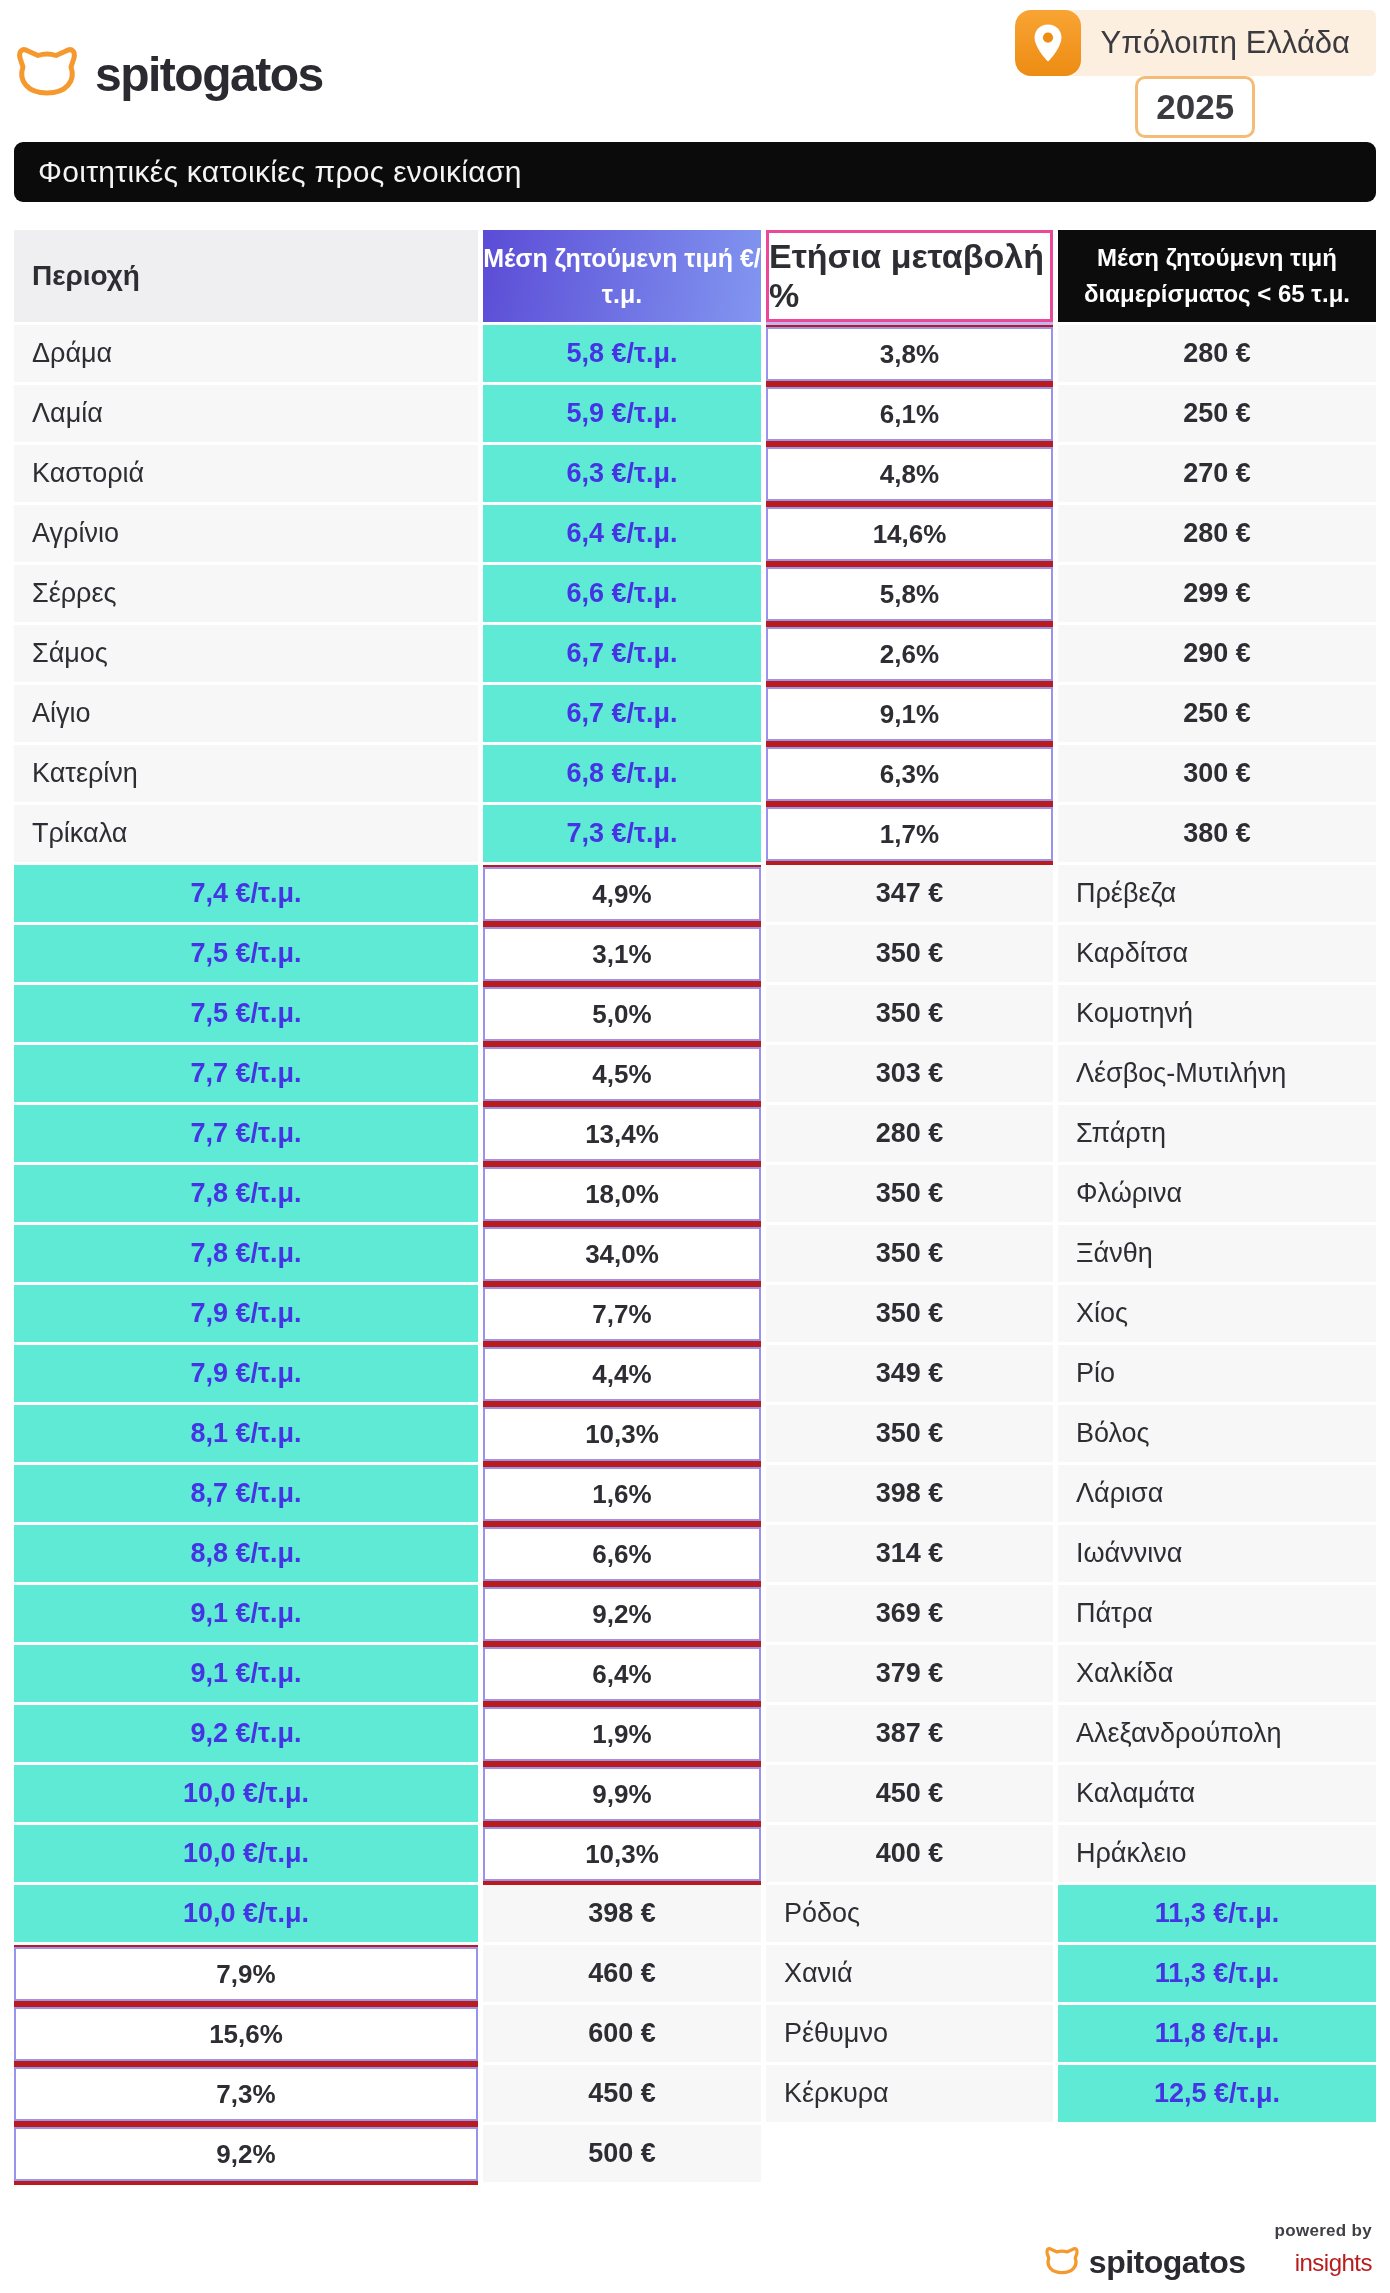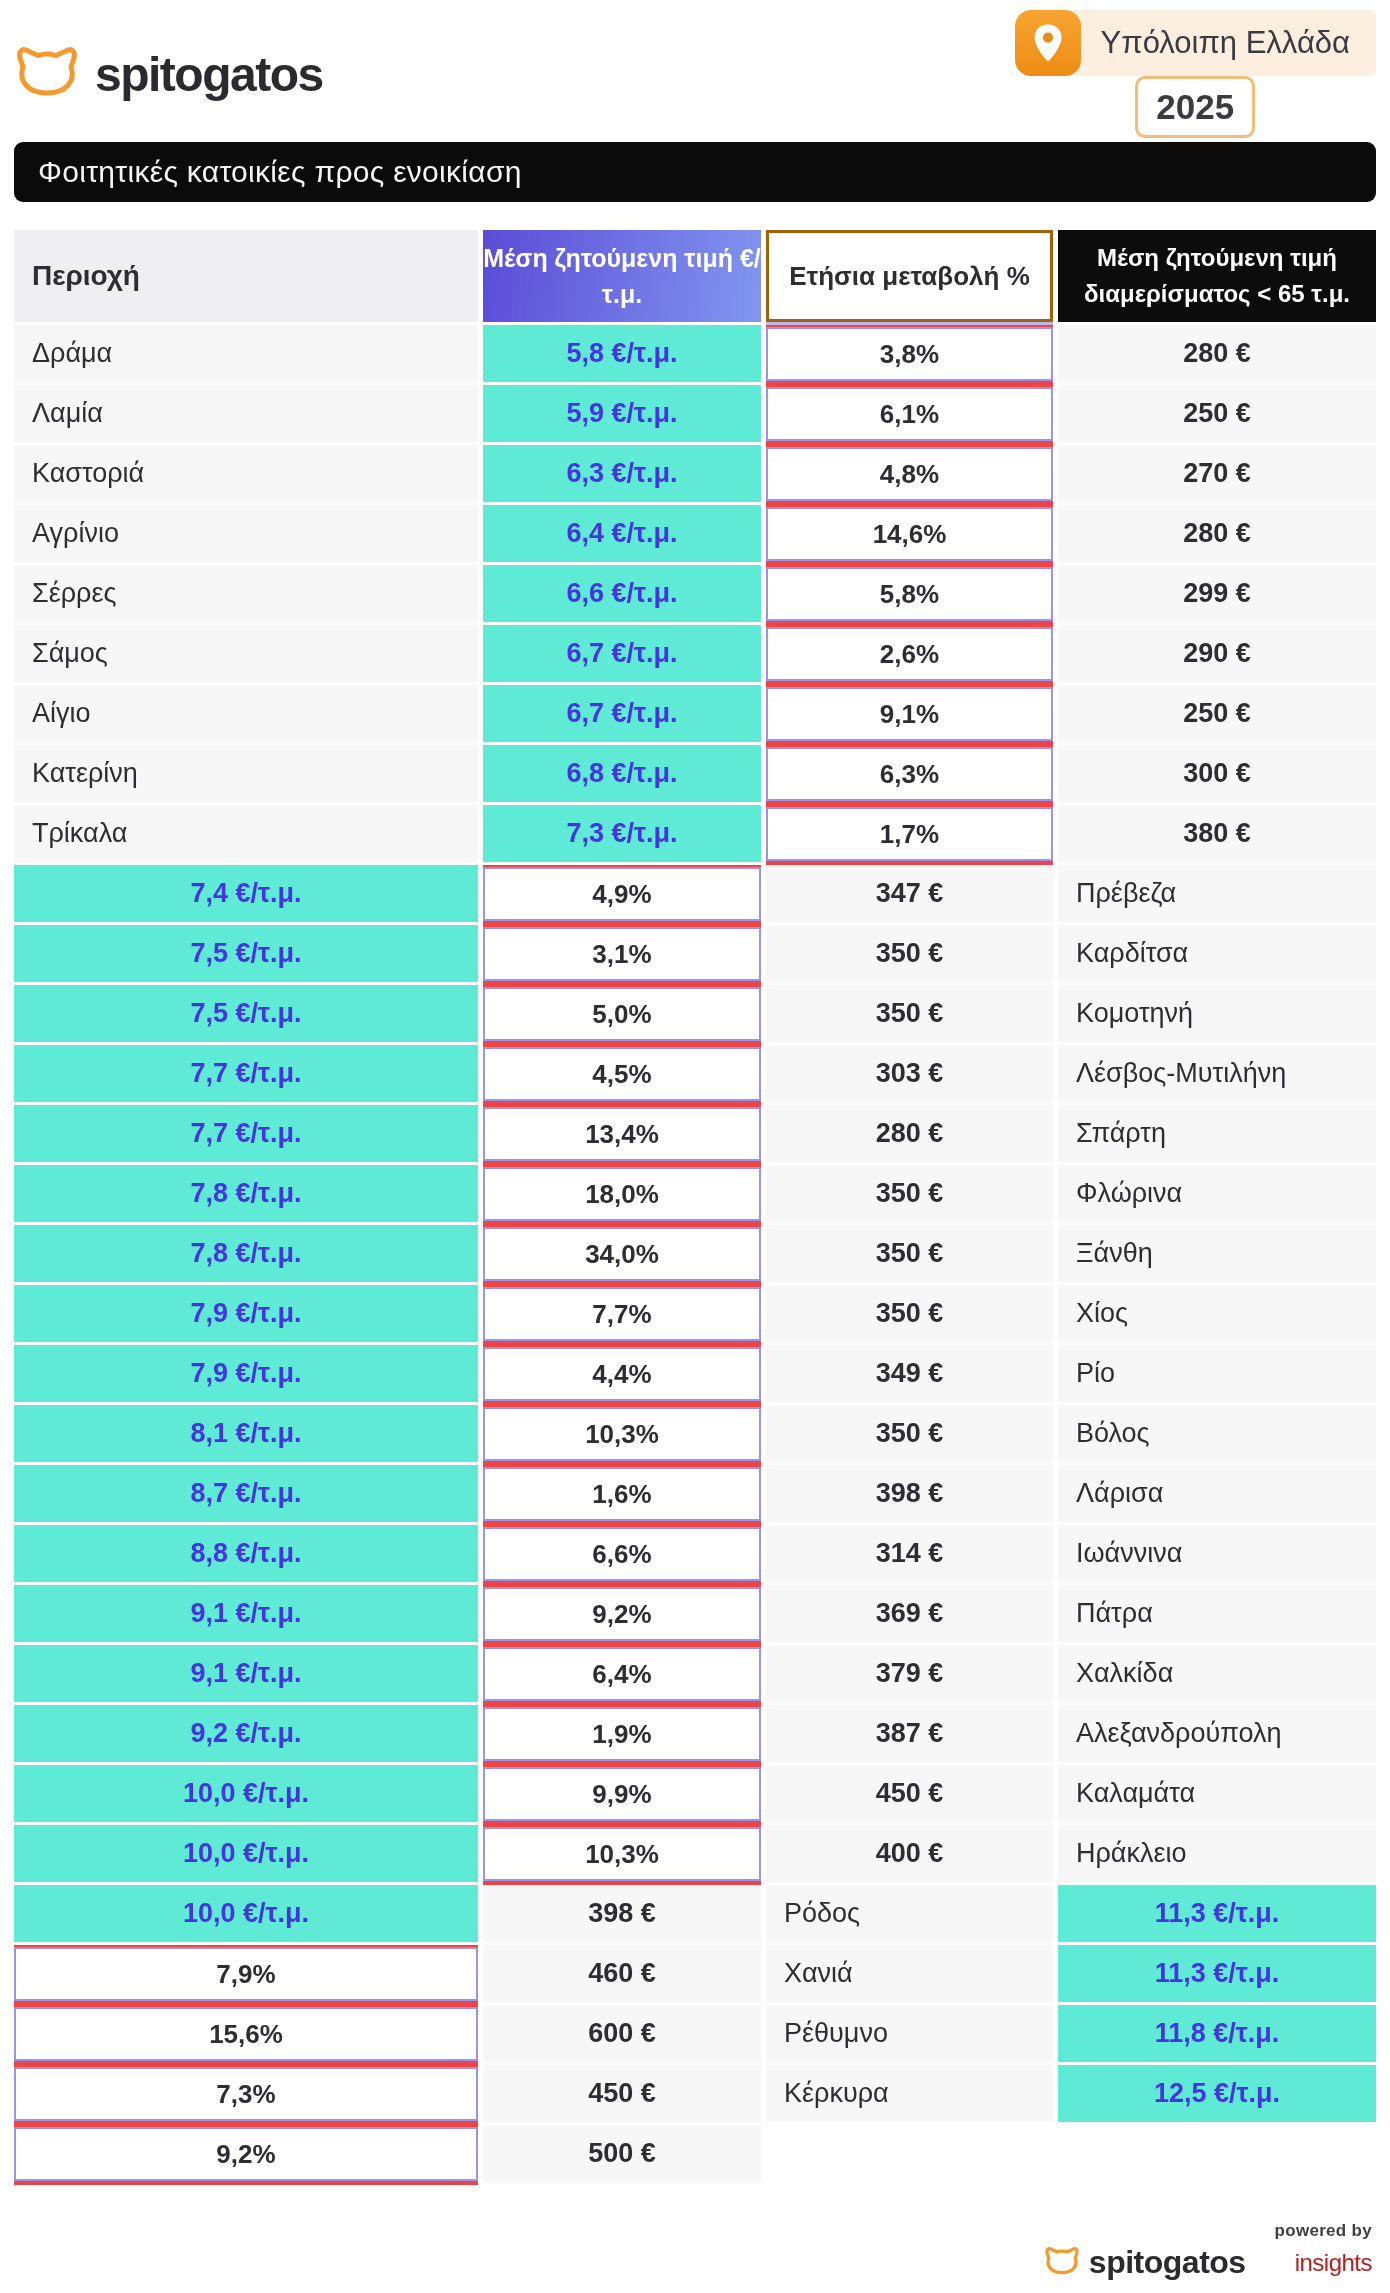--- a/index.html
+++ b/index.html
@@ -26,31 +26,31 @@
     align-items:center; padding-left:24px; color:#f4f4f4; font-size:30px; font-weight:500; letter-spacing:0.3px; }
 
   
   .table { margin-top:28px; display:grid; grid-template-columns:464px 278px 287px 1fr; column-gap:5px; }
   .th { height:95px; border-bottom:3px solid #fff; }
   .th-area { background:#efeef0; display:flex; align-items:center; padding-left:18px;
     font-size:28px; font-weight:700; color:#2e2d33; }
   .th-price { background:linear-gradient(100deg,#5b4cd6 0%,#8296f0 100%); color:#ffffff; display:flex;
     align-items:center; justify-content:center; text-align:center; font-size:25px; font-weight:600; line-height:1.45; }
   .th-change-wrap { background:#beb7f3; padding:0 0 3px; border-bottom:none; }
-  .th-change-box { width:100%; height:100%; background:#fff; border:3px solid #a16207;
-    display:flex; align-items:center; justify-content:center; font-size:26px; font-weight:700; color:#2e2d33; }
+  .th-change-box { width:100%; height:100%; background:#fff; border:3px solid #ec4899;
+    display:flex; align-items:center; justify-content:center; font-size:34px; font-weight:700; color:#2e2d33; }
   .th-apt { background:#0c0c0d; color:#fff; display:flex; align-items:center; justify-content:center;
     text-align:center; font-size:24px; font-weight:600; line-height:1.5; padding:0 8px; }
 
   .td { height:60px; border-bottom:3px solid #fff; }
   .cell-area { background:#f7f7f8; display:flex; align-items:center; padding-left:18px;
     font-size:27px; font-weight:500; color:#2e2d33; }
   .cell-price { background:#5eead4; display:flex; align-items:center; justify-content:center;
     font-size:27px; font-weight:700; color:#4434e4; }
-  .cell-change { background:#ef4444; padding:2px 0 4px; border-bottom:none; }
+  .cell-change { background:#b91c1c; padding:2px 0 4px; border-bottom:none; }
   .change-box { width:100%; height:100%; background:#fff; border:2px solid #9a92ee;
     display:flex; align-items:center; justify-content:center; font-size:26px; font-weight:700; color:#2e2d33; }
   .cell-apt { background:#f7f7f8; display:flex; align-items:center; justify-content:center;
     font-size:27px; font-weight:700; color:#2e2d33; }
 
   
   .footer { position:absolute; right:18px; bottom:12px; text-align:right; }
   .powered { font-size:17px; color:#3f3f45; font-weight:600; letter-spacing:0.3px; margin-bottom:3px; }
   .footer-brand { display:flex; align-items:center; justify-content:flex-end; gap:9px; }
   .brand-name-sm { font-size:32px; font-weight:800; color:#2b2a31; letter-spacing:-0.5px; }

